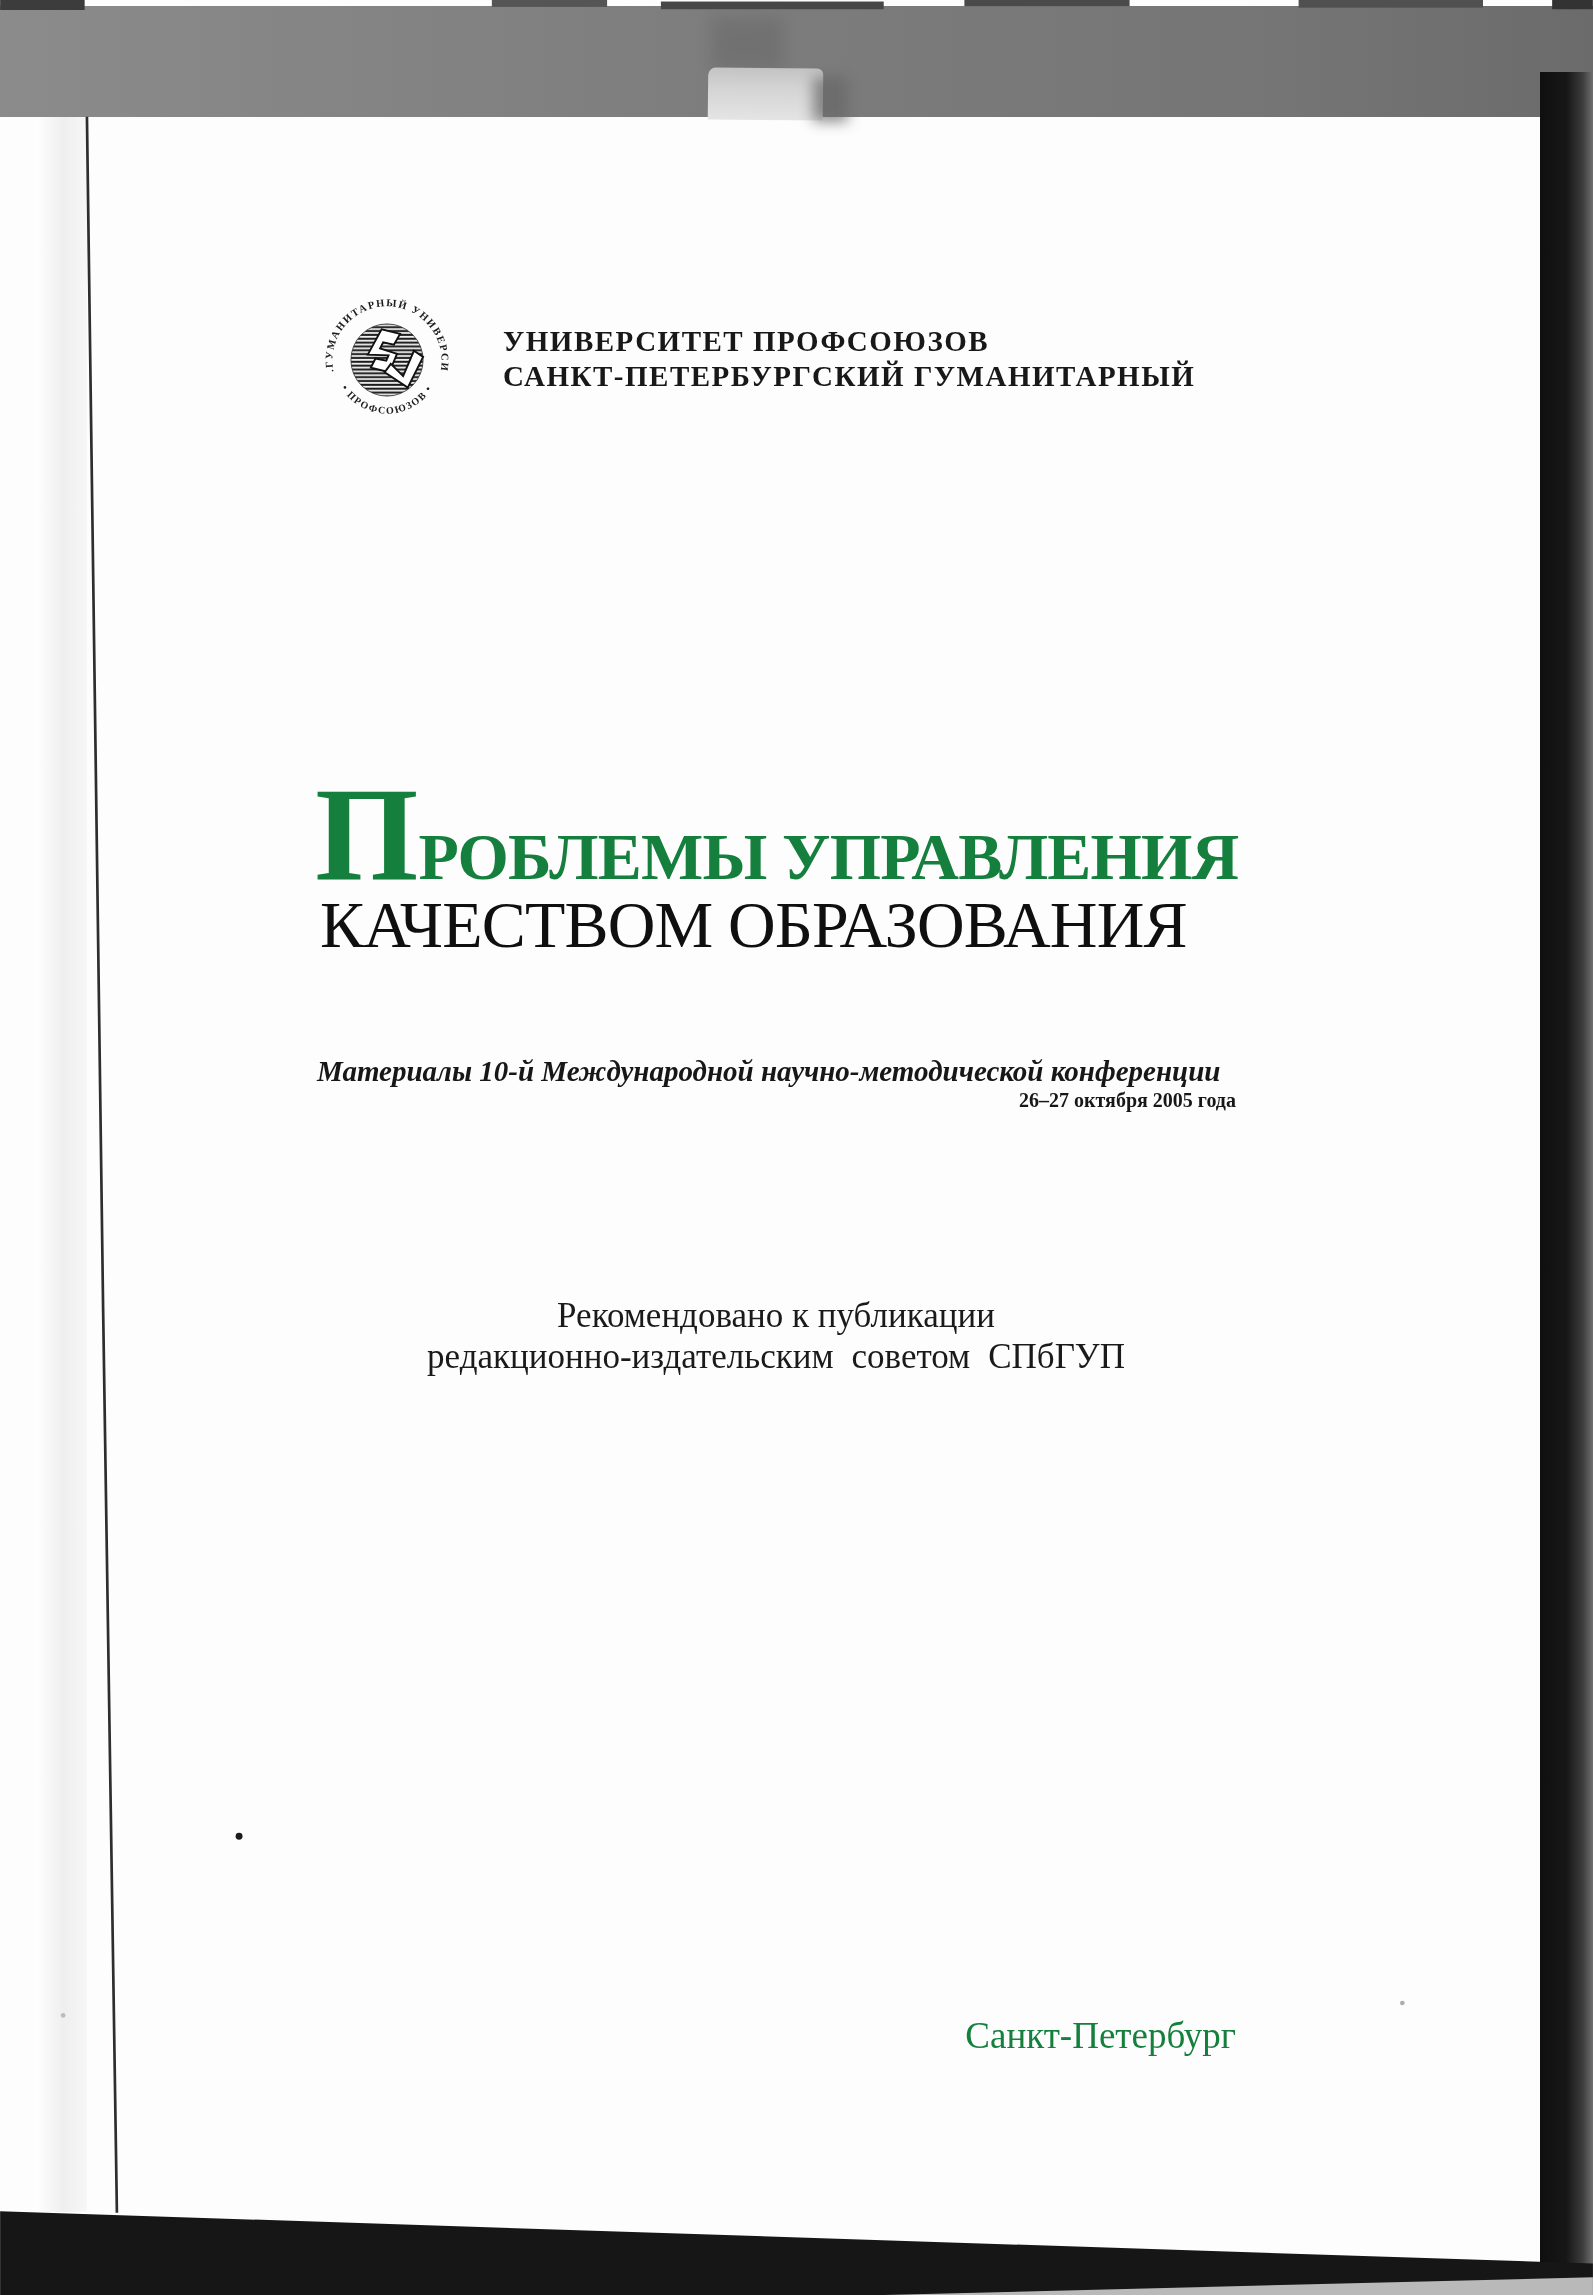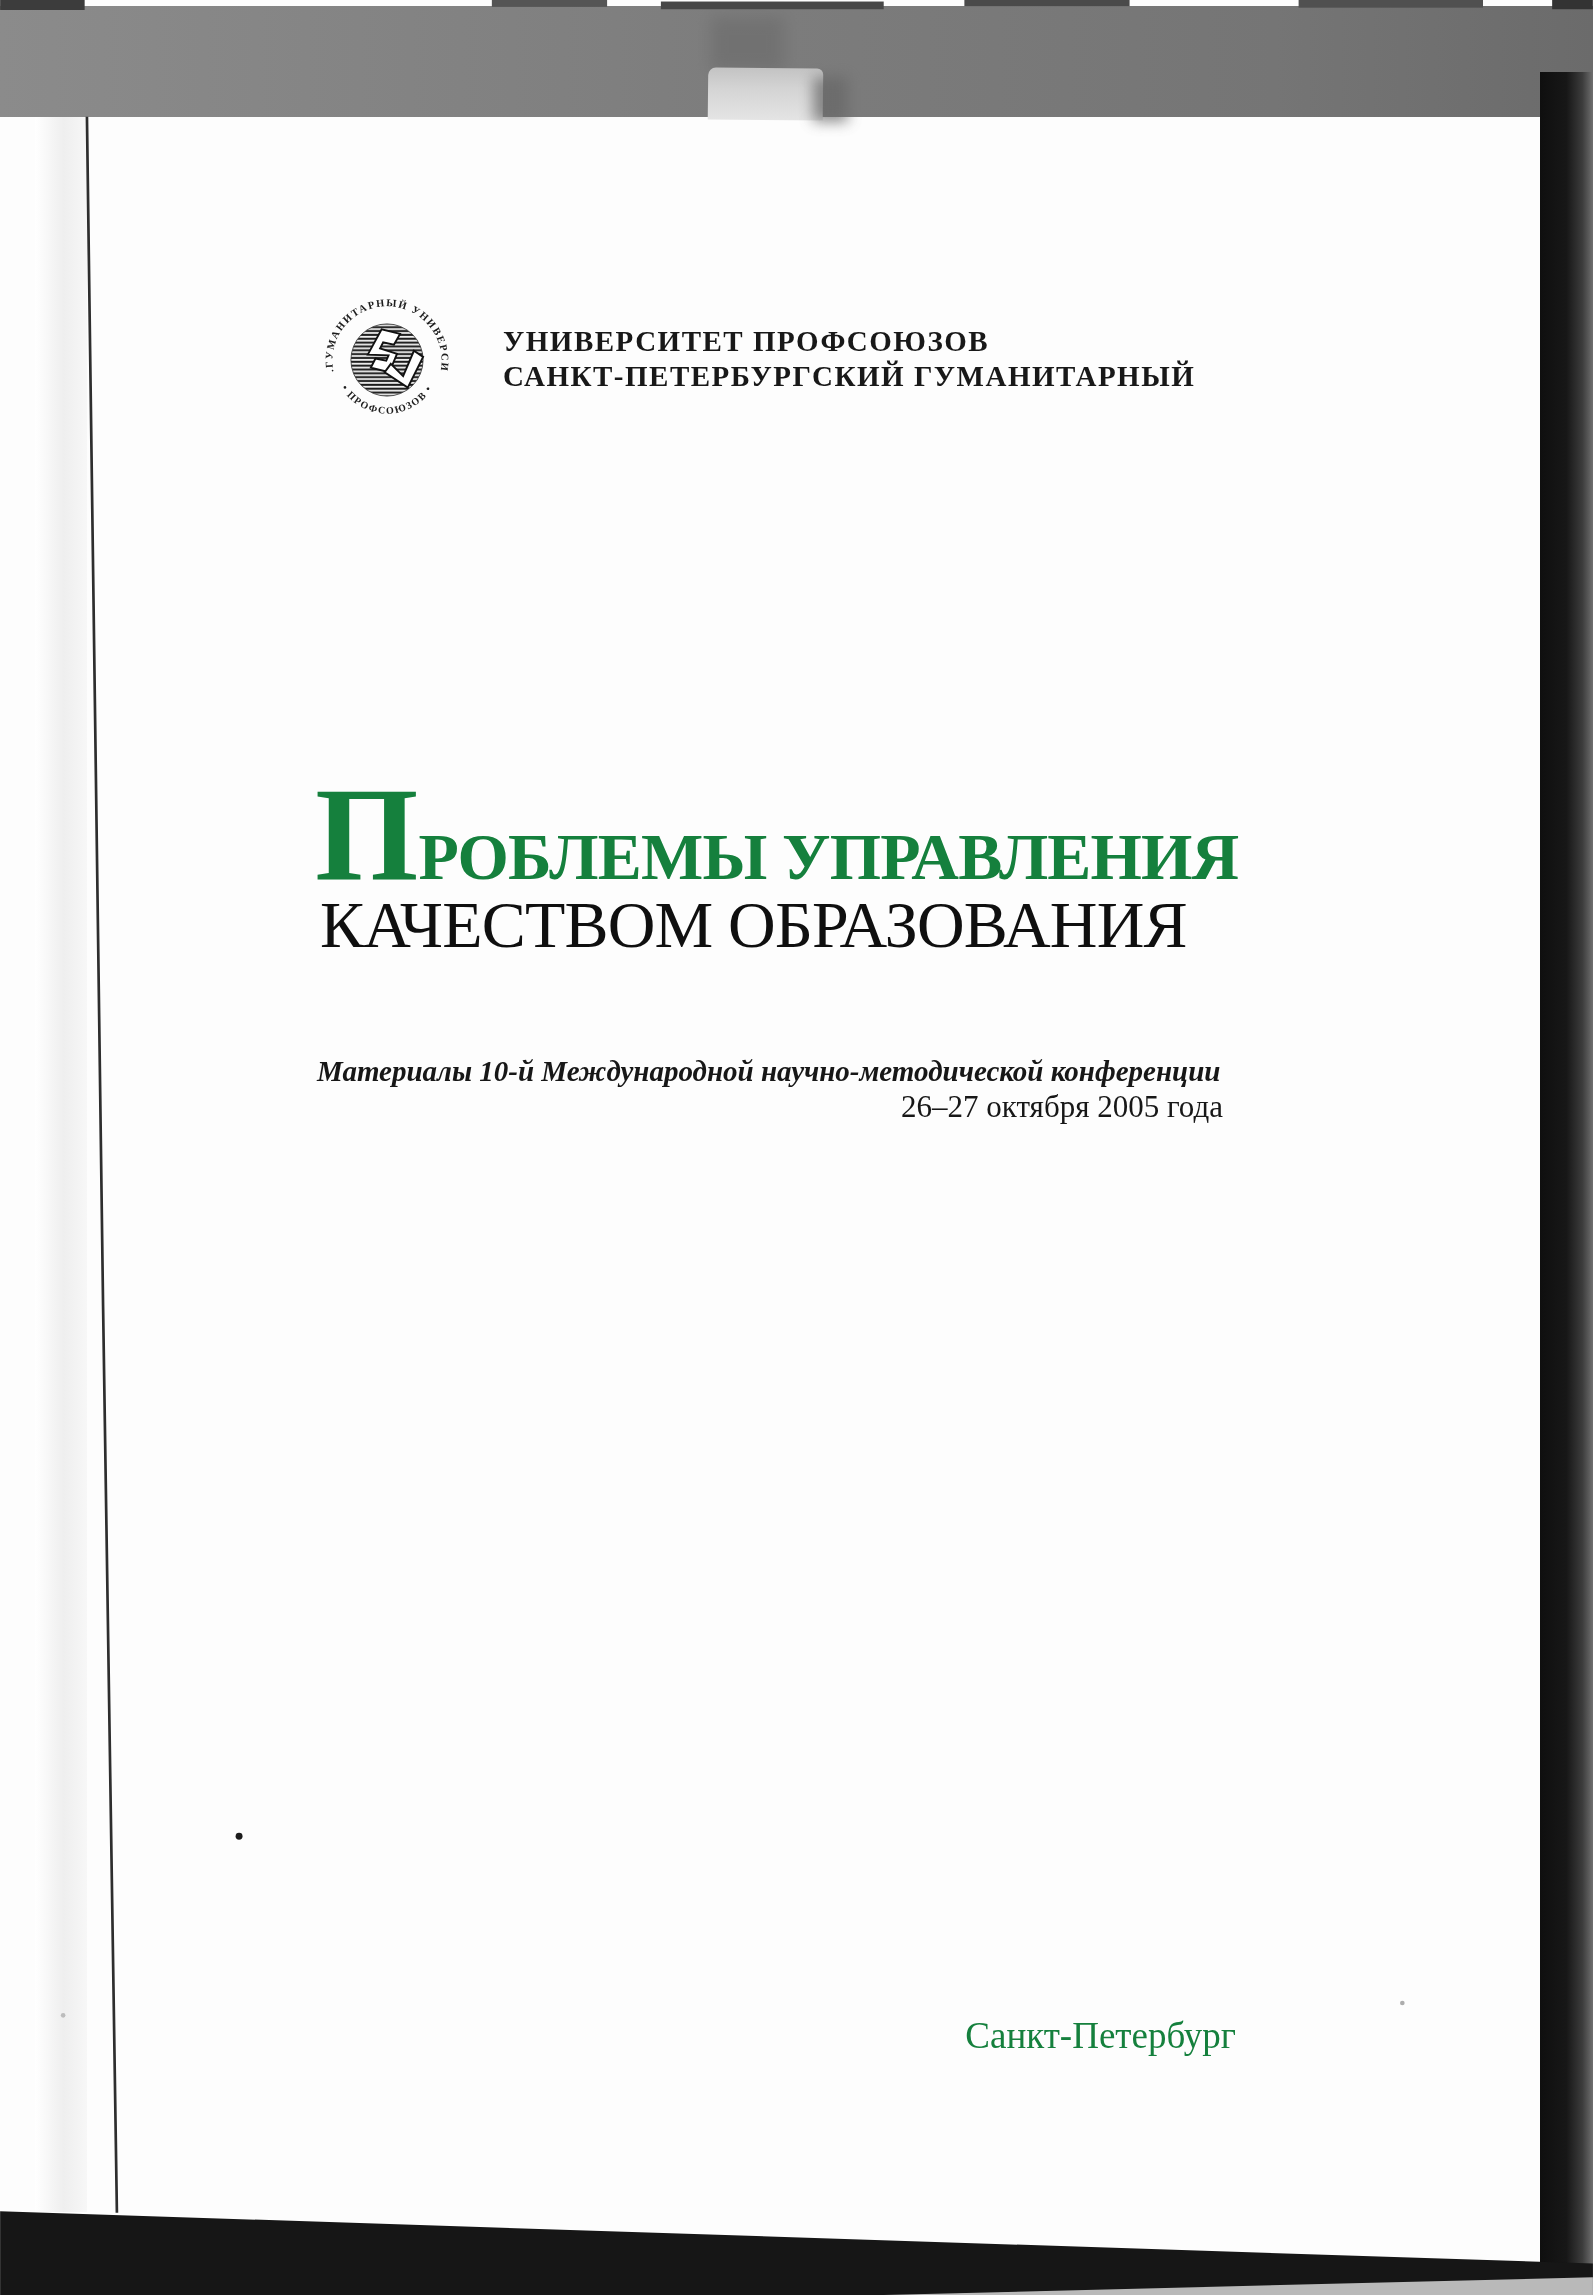--- a/index.html
+++ b/index.html
@@ -58,22 +58,22 @@
     position:absolute;left:320px;line-height:1;white-space:nowrap;
     font-size:66px;font-weight:normal;letter-spacing:-0.8px;color:#0f0f0f;
   }
   .title-l2{top:892px;}
   .title-l3{top:963px;}
   .subtitle{
     position:absolute;left:317px;top:1055px;width:922px;
     font-size:29px;font-weight:bold;white-space:nowrap;color:#171717;font-style:italic;
   }
   .conf-date{
-    position:absolute;left:304px;top:1089px;width:919px;
-    font-size:31px;font-weight:normal;text-align:right;color:#171717;
+    position:absolute;left:317px;top:1089px;width:919px;
+    font-size:20px;font-weight:bold;text-align:right;color:#171717;
   }
   .recommend{
     position:absolute;left:315px;top:1295px;width:922px;
     font-size:35px;line-height:41px;text-align:center;color:#1a1a1a;
   }
   .recommend .wide{word-spacing:9.2px;}
   .imprint{
     position:absolute;left:314px;top:2015px;width:922px;
     font-size:37px;line-height:41px;text-align:right;color:#15803d;
   }
@@ -138,20 +138,24 @@
     </div>
 
     <div class="title-line1">
       <span class="dropcap">П</span><span class="title-rest">РОБЛЕМЫ УПРАВЛЕНИЯ</span>
     </div>
     <div class="title-line title-l2">КАЧЕСТВОМ ОБРАЗОВАНИЯ</div>
 
     <div class="subtitle">Материалы 10-й Международной научно-методической конференции</div>
     <div class="conf-date">26–27 октября 2005 года</div>
 
+    <div class="recommend">
+      <div>Рекомендовано к публикации</div>
+      <div class="wide">редакционно-издательским советом СПбГУП</div>
+    </div>
 
     <div class="imprint">
       <div>Санкт-Петербург</div>
     </div>
 
   </div>
 </div>
 
 
 </body></html>

